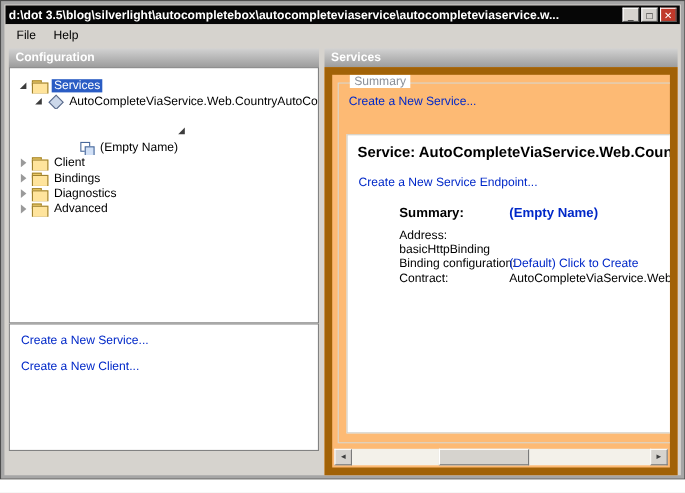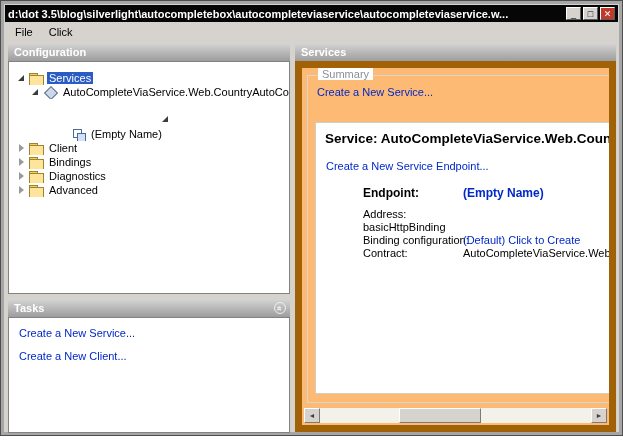--- a/index.html
+++ b/index.html
@@ -104,21 +104,21 @@
     <div class="title-text">d:\dot 3.5\blog\silverlight\autocompletebox\autocompleteviaservice\autocompleteviaservice.w...</div>
     <div class="tb-buttons">
       <div class="tb-btn">_</div>
       <div class="tb-btn">□</div>
       <div class="tb-btn close">✕</div>
     </div>
   </div>
 
   <div class="menubar">
     <div class="menu-item">File</div>
-    <div class="menu-item">Click</div>
+    <div class="menu-item">Help</div>
   </div>
 
   <div class="left-col">
     <div class="panel-header">Configuration</div>
     <div class="config-content">
 
       <div class="tree-row lv0">
         <span class="exp open"></span>
         <span class="ico ico-folder"></span>
         <span class="tree-label sel">Services</span>
@@ -159,44 +159,40 @@
         <span class="tree-label">Diagnostics</span>
       </div>
       <div class="tree-row lv0">
         <span class="exp closed"></span>
         <span class="ico ico-folder"></span>
         <span class="tree-label">Advanced</span>
       </div>
 
     </div>
 
-    <div class="panel-header tasks-header">
-      <span>Tasks</span>
-      <span class="chevron-circle"><span>»</span></span>
-    </div>
     <div class="tasks-content">
       <a>Create a New Service...</a>
       <a>Create a New Client...</a>
     </div>
   </div>
 
   <div class="right-col">
     <div class="panel-header">Services</div>
     <div class="services-content">
 
       <div class="summary-group">
         <span class="summary-label">Summary</span>
         <a class="create-service-link">Create a New Service...</a>
 
         <div class="detail-panel">
           <div class="svc-heading">Service: AutoCompleteViaService.Web.CountryA</div>
           <a class="create-endpoint-link">Create a New Service Endpoint...</a>
 
           <div class="ep-row">
-            <span class="ep-label">Endpoint:</span>
+            <span class="ep-label">Summary:</span>
             <a class="ep-link">(Empty Name)</a>
           </div>
 
           <div class="fields">
             <div class="field-row">
               <span class="f-label">Address:</span>
               <span class="f-value"></span>
             </div>
             <div class="field-row">
               <span class="f-value">basicHttpBinding</span>

